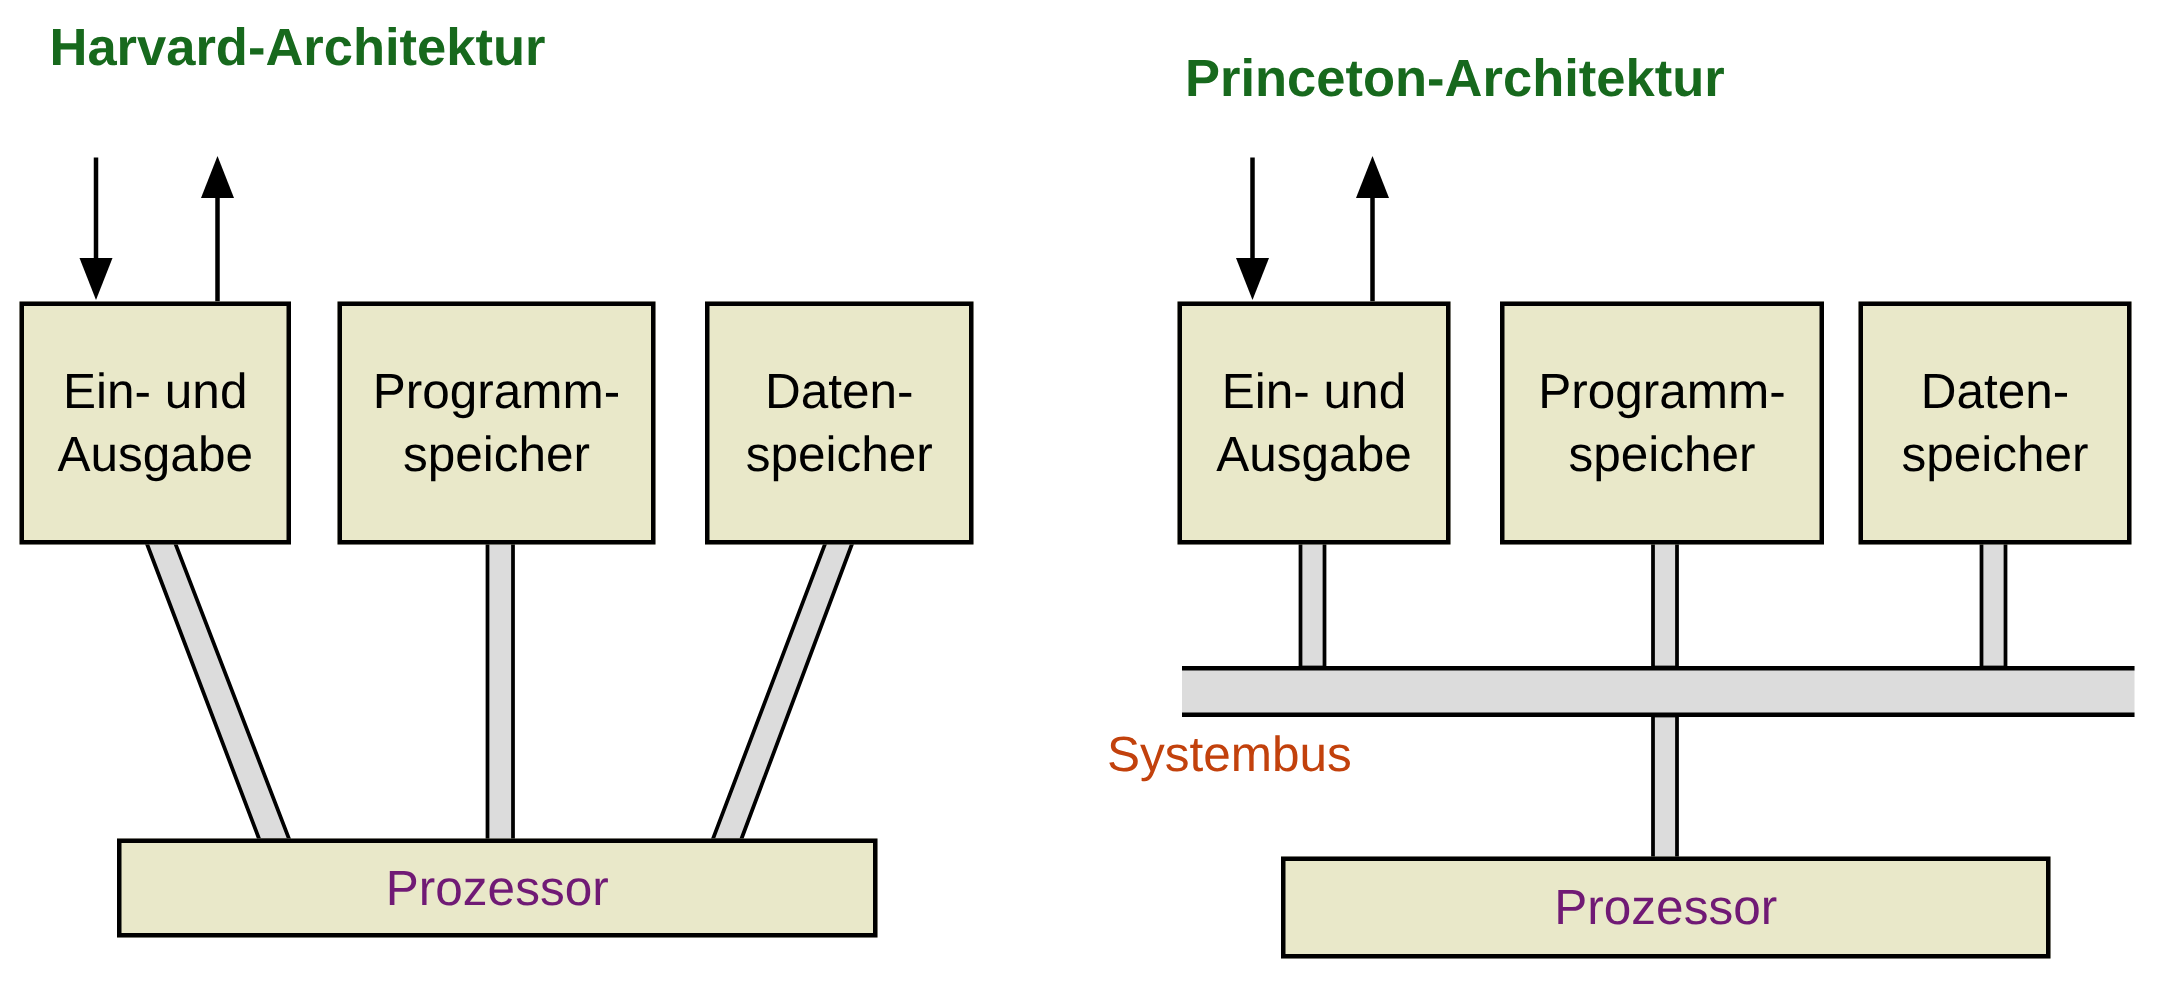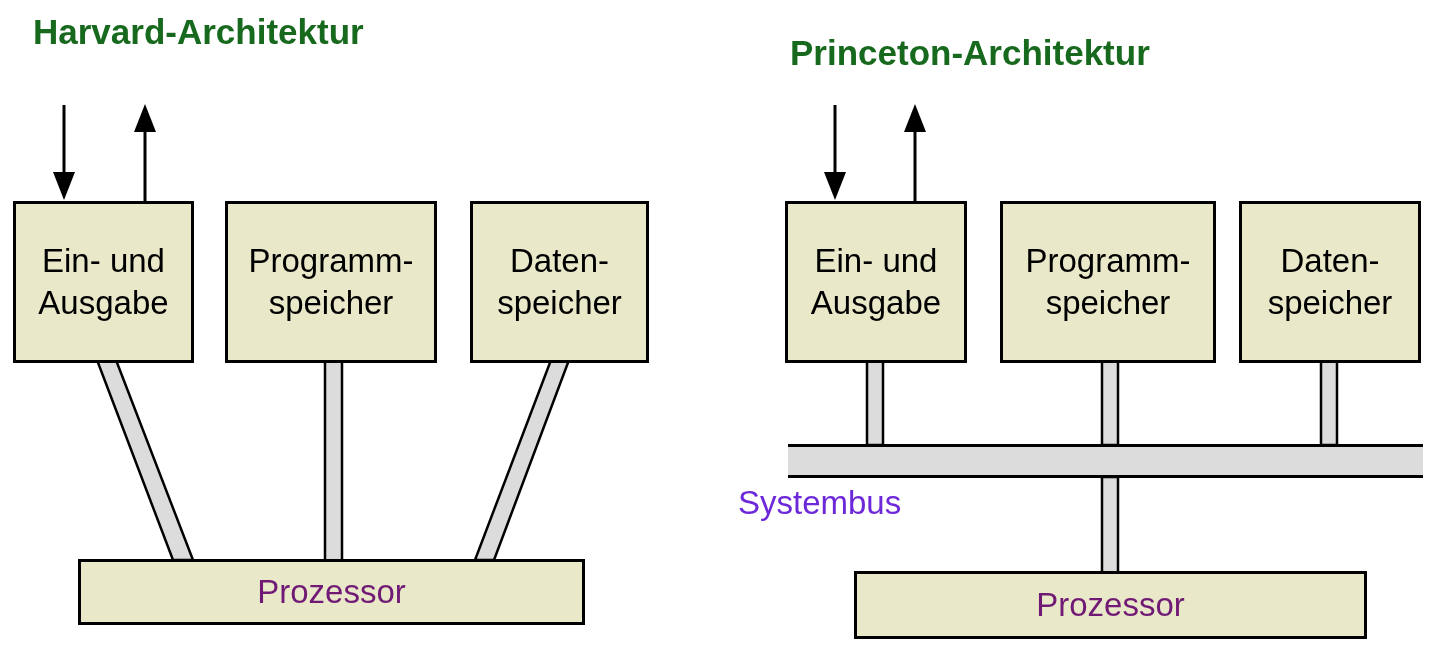--- a/index.html
+++ b/index.html
@@ -58,21 +58,21 @@
     display: flex;
     align-items: center;
     justify-content: center;
     font-size: 33px;
     color: #701a75;
     z-index: 1;
   }
   .bus-label {
     position: absolute;
     font-size: 33px;
-    color: #6d28d9;
+    color: #c2410c;
     white-space: nowrap;
     z-index: 2;
   }
 </style>
 </head>
 <body>
 
 <div class="canvas">
 
   <svg class="svg-layer" viewBox="0 0 1448 655" xmlns="http://www.w3.org/2000/svg">

